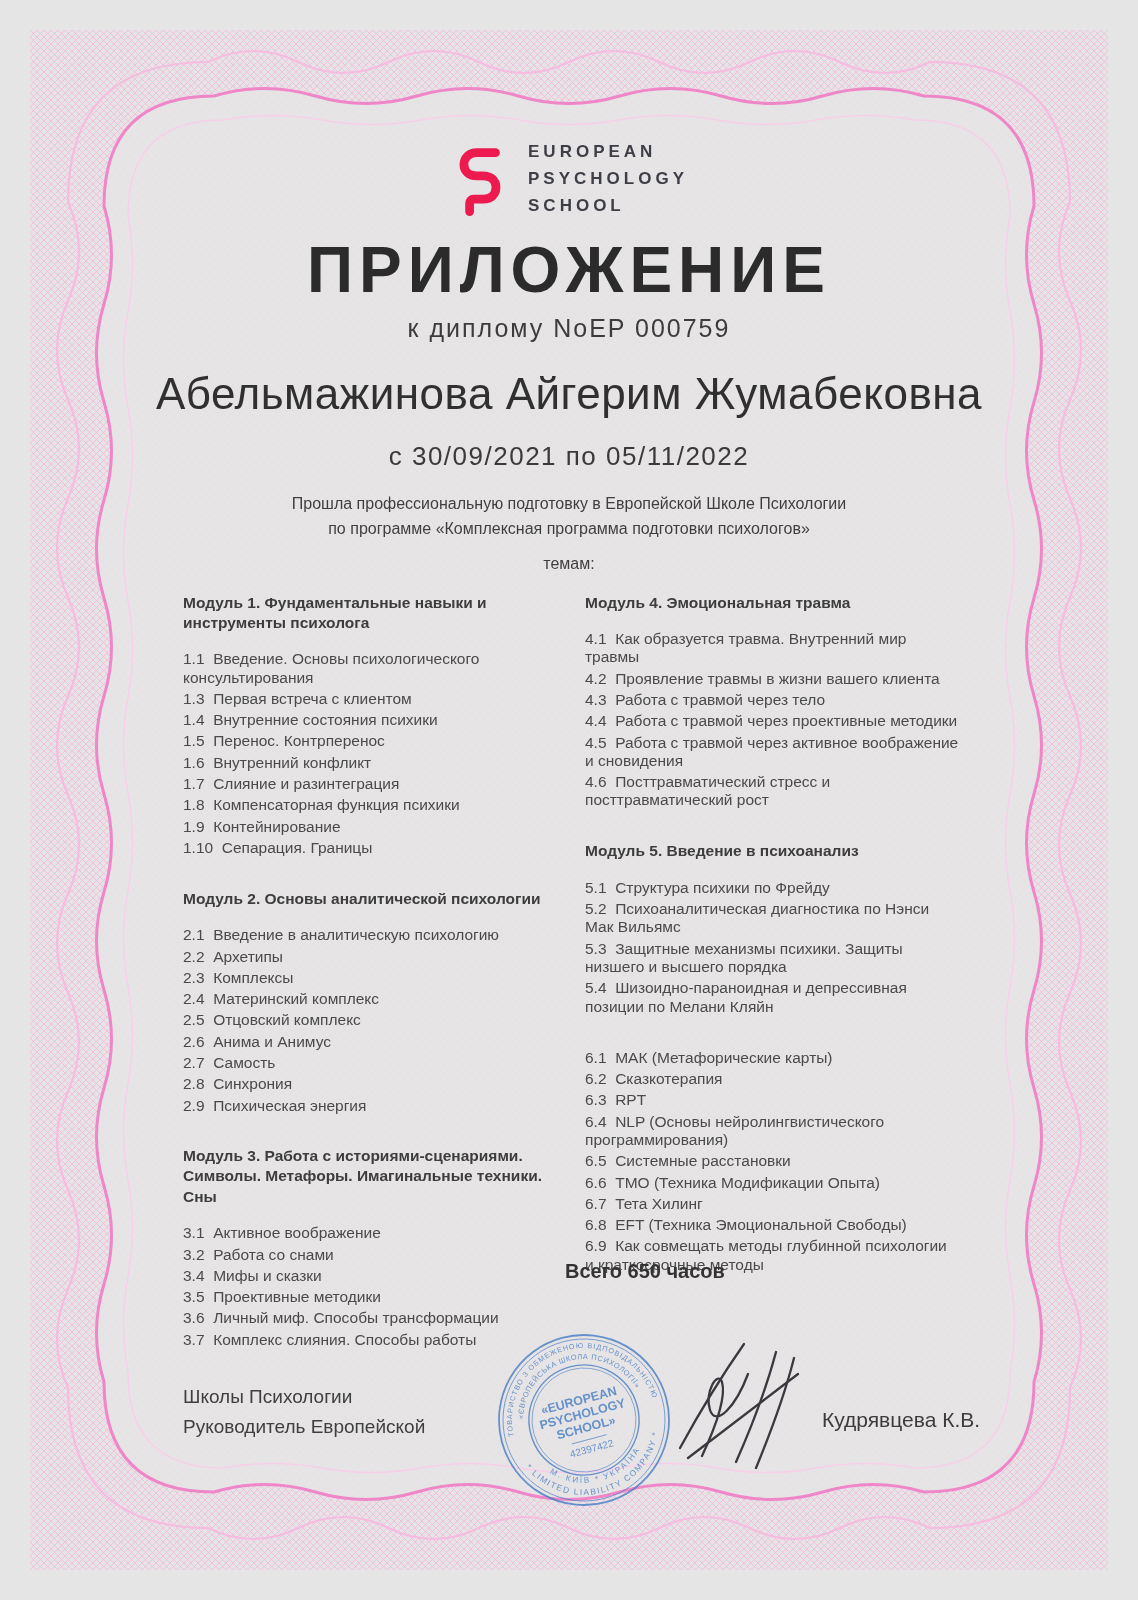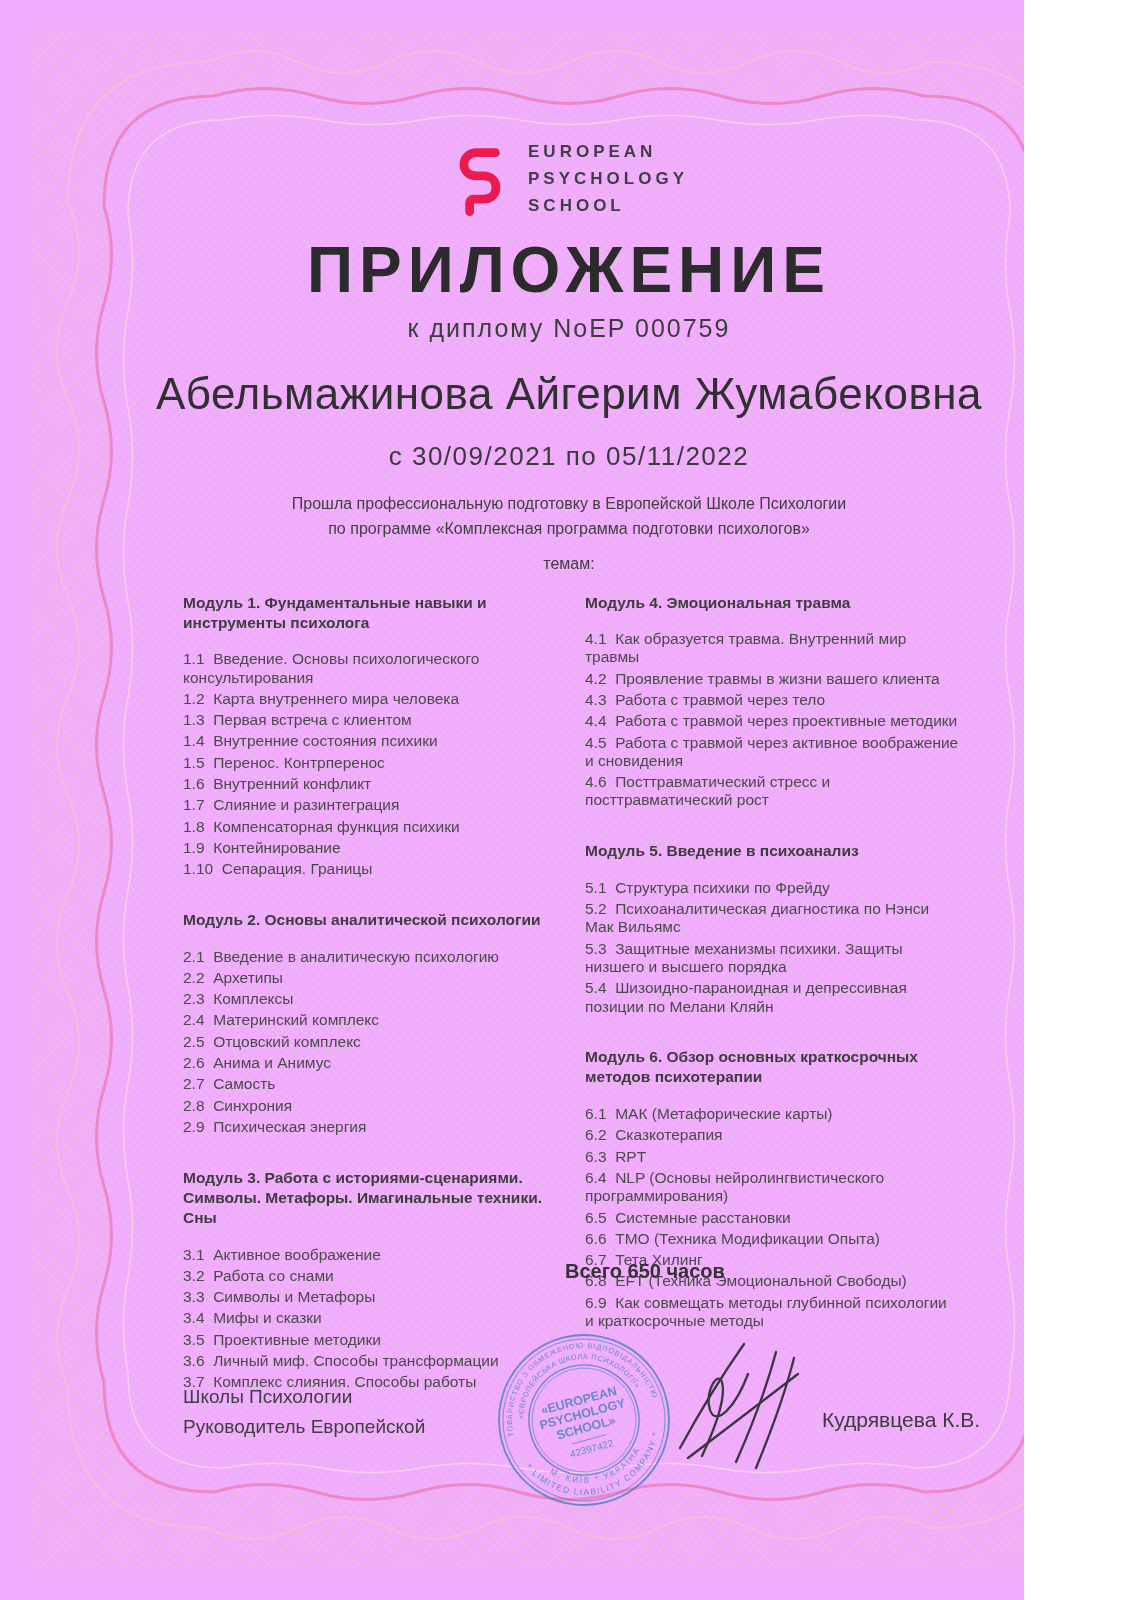--- a/index.html
+++ b/index.html
@@ -1,17 +1,17 @@
 <!DOCTYPE html>
 <html><head>
 <meta charset="utf-8">
 <style>
   html,body{margin:0;padding:0;background:#ffffff;}
   body{font-family:"Liberation Sans","DejaVu Sans",sans-serif;color:#454545;}
-  .page{position:relative;width:1024px;height:1600px;background:#f0abfc;overflow:hidden;}
+  .page{position:relative;width:1138px;height:1600px;background:#e5e5e5;overflow:hidden;}
   .certificate{position:absolute;left:30px;top:30px;width:1078px;height:1540px;}
   svg.deco{position:absolute;left:0;top:0;width:1078px;height:1540px;}
   .content{position:relative;width:100%;height:100%;}
 
   .logo-row{display:flex;justify-content:center;align-items:center;gap:16px;padding-top:108px;}
   .logo-mark{width:62px;height:80px;flex:0 0 auto;}
   .logo-text div{font-size:17px;font-weight:600;letter-spacing:4px;line-height:1.6;color:#3e3e46;}
 
   .title{margin-top:18px;text-align:center;font-size:64px;line-height:1;font-weight:800;
          letter-spacing:6px;color:#2b2b2b;}
@@ -80,21 +80,20 @@
         </div>
       <div class="para para2">
           <div>темам:</div>
         </div>
 
       <div class="columns">
         <div class="col">
             <div class="module">
               <div class="module-title">Модуль 1. Фундаментальные навыки и инструменты психолога</div>
               <div class="module-item">1.1  Введение. Основы психологического консультирования</div>
-              <div class="module-item">1.2  Карта внутреннего мира человека</div>
               <div class="module-item">1.3  Первая встреча с клиентом</div>
               <div class="module-item">1.4  Внутренние состояния психики</div>
               <div class="module-item">1.5  Перенос. Контрперенос</div>
               <div class="module-item">1.6  Внутренний конфликт</div>
               <div class="module-item">1.7  Слияние и разинтеграция</div>
               <div class="module-item">1.8  Компенсаторная функция психики</div>
               <div class="module-item">1.9  Контейнирование</div>
               <div class="module-item">1.10  Сепарация. Границы</div>
             </div>
             <div class="module">
@@ -106,21 +105,20 @@
               <div class="module-item">2.5  Отцовский комплекс</div>
               <div class="module-item">2.6  Анима и Анимус</div>
               <div class="module-item">2.7  Самость</div>
               <div class="module-item">2.8  Синхрония</div>
               <div class="module-item">2.9  Психическая энергия</div>
             </div>
             <div class="module">
               <div class="module-title">Модуль 3. Работа с историями-сценариями. Символы. Метафоры. Имагинальные техники. Сны</div>
               <div class="module-item">3.1  Активное воображение</div>
               <div class="module-item">3.2  Работа со снами</div>
-              <div class="module-item">3.3  Символы и Метафоры</div>
               <div class="module-item">3.4  Мифы и сказки</div>
               <div class="module-item">3.5  Проективные методики</div>
               <div class="module-item">3.6  Личный миф. Способы трансформации</div>
               <div class="module-item">3.7  Комплекс слияния. Способы работы</div>
             </div>
           </div>
         <div class="col">
             <div class="module">
               <div class="module-title">Модуль 4. Эмоциональная травма</div>
               <div class="module-item">4.1  Как образуется травма. Внутренний мир травмы</div>
@@ -131,21 +129,20 @@
               <div class="module-item">4.6  Посттравматический стресс и посттравматический рост</div>
             </div>
             <div class="module">
               <div class="module-title">Модуль 5. Введение в психоанализ</div>
               <div class="module-item">5.1  Структура психики по Фрейду</div>
               <div class="module-item">5.2  Психоаналитическая диагностика по Нэнси Мак Вильямс</div>
               <div class="module-item">5.3  Защитные механизмы психики. Защиты низшего и высшего порядка</div>
               <div class="module-item">5.4  Шизоидно-параноидная и депрессивная позиции по Мелани Кляйн</div>
             </div>
             <div class="module">
-              <div class="module-title">Модуль 6. Обзор основных краткосрочных методов психотерапии</div>
               <div class="module-item">6.1  МАК (Метафорические карты)</div>
               <div class="module-item">6.2  Сказкотерапия</div>
               <div class="module-item">6.3  RPT</div>
               <div class="module-item">6.4  NLP (Основы нейролингвистического программирования)</div>
               <div class="module-item">6.5  Системные расстановки</div>
               <div class="module-item">6.6  ТМО (Техника Модификации Опыта)</div>
               <div class="module-item">6.7  Тета Хилинг</div>
               <div class="module-item">6.8  EFT (Техника Эмоциональной Свободы)</div>
               <div class="module-item">6.9  Как совмещать методы глубинной психологии и краткосрочные методы</div>
             </div>

